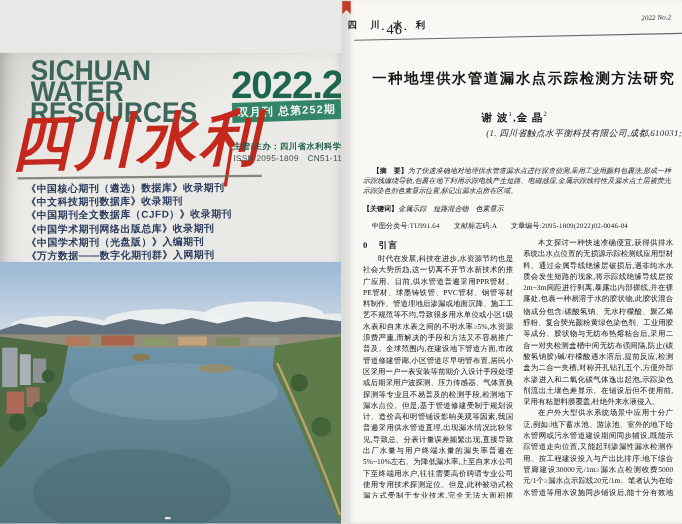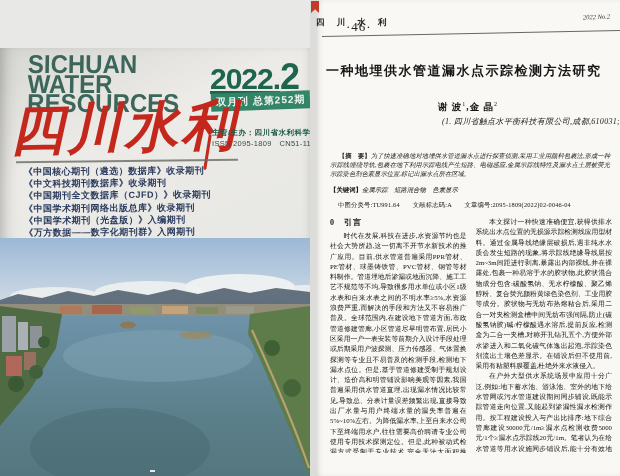--- a/index.html
+++ b/index.html
@@ -7,21 +7,21 @@
   body { font-family:"Liberation Sans", sans-serif; background:#e8e8e6; position:relative; overflow:hidden; }
 
   
   .cover { position:absolute; left:0; top:0; width:310px; height:476px; overflow:hidden;
            background:linear-gradient(155deg,#d6d6d2 0%,#ecebe7 22%,#e7e7e3 55%,#dfe2e0 100%);
            box-shadow:inset 12px 0 18px -12px rgba(0,0,0,.35), inset -6px 0 10px -8px rgba(0,0,0,.25);margin-top:48px; }
   .masthead { position:absolute; left:28px; top:7px; color:#2f5c4f; font-weight:bold;
               font-size:24px; line-height:18px; letter-spacing:0px; transform:scaleY(1.08) skewX(-1deg);
               transform-origin:left top; text-transform:uppercase; opacity:.92; }
   .issue-block { position:absolute; left:210px; top:8px; color:#1e6550; text-align:left; }
-  .issue-main { font-size:30px; font-weight:bold; letter-spacing:-1px;text-decoration:underline; }
+  .issue-main { font-size:35px; font-weight:bold; letter-spacing:-1px; }
   .issue-no { font-size:36px; font-weight:bold; }
   .issue-badge { position:absolute; left:211px; top:44px; background:#338567; color:#f2f5f2;
                  font-size:10px; font-weight:bold; padding:2px 5px; letter-spacing:1px;
                  transform:rotate(-2deg); white-space:nowrap; }
   .title-cn { position:absolute; left:10px; top:50px; width:240px; color:#c4271b;
               font-family:"DejaVu Serif", serif; font-style:italic; font-weight:bold;
               font-size:54px; letter-spacing:3px; line-height:58px; transform:rotate(-1.5deg); white-space:nowrap; }
   .title-stroke { position:absolute; left:206px; top:86px; width:3px; height:36px; background:#c4271b;
                   transform:rotate(9deg); border-radius:2px; }
   .title-rule { position:absolute; left:16px; top:112px; width:222px; height:1.5px; background:#6b6b66;
@@ -44,21 +44,21 @@
           clip-path:polygon(0 0,100% 0,100% 100%,50% 68%,0 100%); z-index:3; }
   .corner-mark { position:absolute; left:612px; top:4px; width:7px; height:10px;
                  border-top:1.5px solid #2a2a2a; border-right:1.5px solid #2a2a2a; }
   .ph-pageno { position:absolute; left:30px; top:19px; font-size:13px; letter-spacing:1px; color:#222; }
   .ph-journal { position:absolute; left:0; right:0; top:17px; text-align:left; font-size:8.5px;
                 font-weight:bold; letter-spacing:5px; color:#1d1d1d; }
   .ph-issue { position:absolute; right:10px; top:13px; font-size:6.5px; font-style:italic; color:#333;
               transform:rotate(-2deg); }
   .ph-rule { position:absolute; left:6px; right:0px; top:33px; height:1px; background:#4c4c4c;
              transform:rotate(-1.2deg); opacity:.85; }
-  .art-title { position:absolute; left:10px; right:6px; top:62px; text-align:left; font-size:13px;
+  .art-title { position:absolute; left:10px; right:6px; top:62px; text-align:right; font-size:13px;
                font-weight:bold; letter-spacing:1.5px; white-space:nowrap; }
   .authors { position:absolute; left:0; right:0; top:101px; text-align:center; font-size:9.5px; font-weight:bold;
              letter-spacing:1px; }
   .authors sup { font-size:6px; font-weight:normal; }
   .affil { position:absolute; left:0; right:0; text-align:right; font-size:8px; font-style:italic;
            color:#1b1b1b; letter-spacing:.3px; }
   .affil-1 { top:116px; } .affil-2 { top:127px; }
   .abstract { position:absolute; left:14px; right:10px; top:151px; font-size:6.3px; line-height:9.2px;
               font-style:italic; text-align:justify; text-indent:1.4em; color:#1c1c1c; }
   .kw-line { position:absolute; left:14px; right:10px; top:186px; font-size:6.4px; font-style:italic; }

